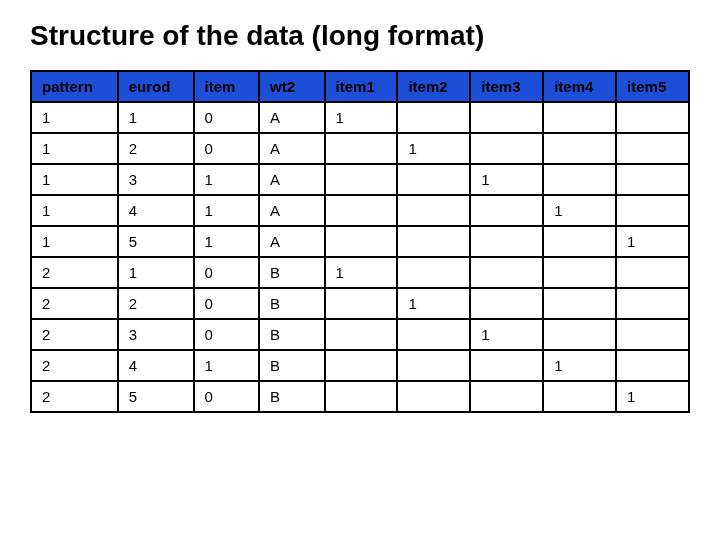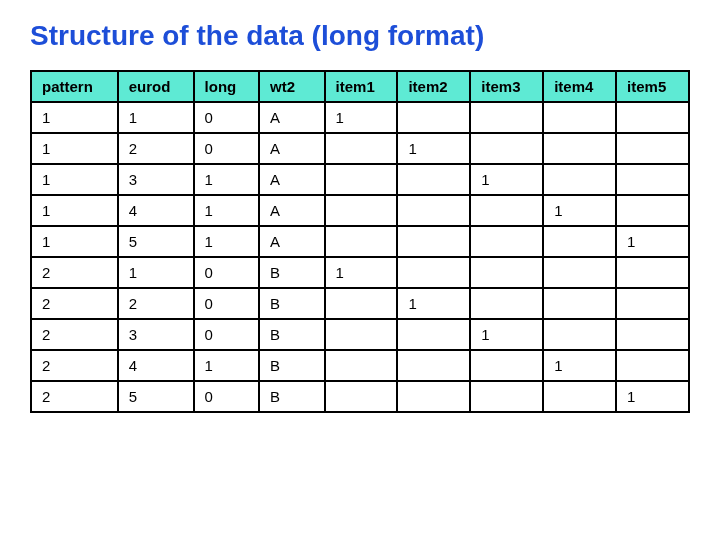--- a/index.html
+++ b/index.html
@@ -8,52 +8,52 @@
       font-family: Arial, Helvetica, sans-serif;
       width: 720px;
       height: 540px;
       overflow: hidden;
       padding: 20px 30px;
     }
     h1 {
       font-size: 28px;
       font-weight: bold;
       margin-bottom: 18px;
-      color: #1d4ed8;
+      color: #000000;
     }
     table {
       border-collapse: collapse;
       width: 100%;
     }
     th, td {
       border: 2px solid #000;
       padding: 6px 10px;
       text-align: left;
       font-size: 15px;
       min-width: 55px;
     }
     th {
       font-weight: bold;
-      background: #5eead4;
+      background: #1d4ed8;
     }
     td {
       background: #fff;
     }
   </style>
 </head>
 <body>
 
 <h1>Structure of the data (long format)</h1>
 
 <table>
   <thead>
     <tr id="header-row">
         <th>pattern</th>
         <th>eurod</th>
-        <th>long</th>
+        <th>item</th>
         <th>wt2</th>
         <th>item1</th>
         <th>item2</th>
         <th>item3</th>
         <th>item4</th>
         <th>item5</th>
       </tr>
   </thead>
   <tbody id="table-body">
       <tr>

